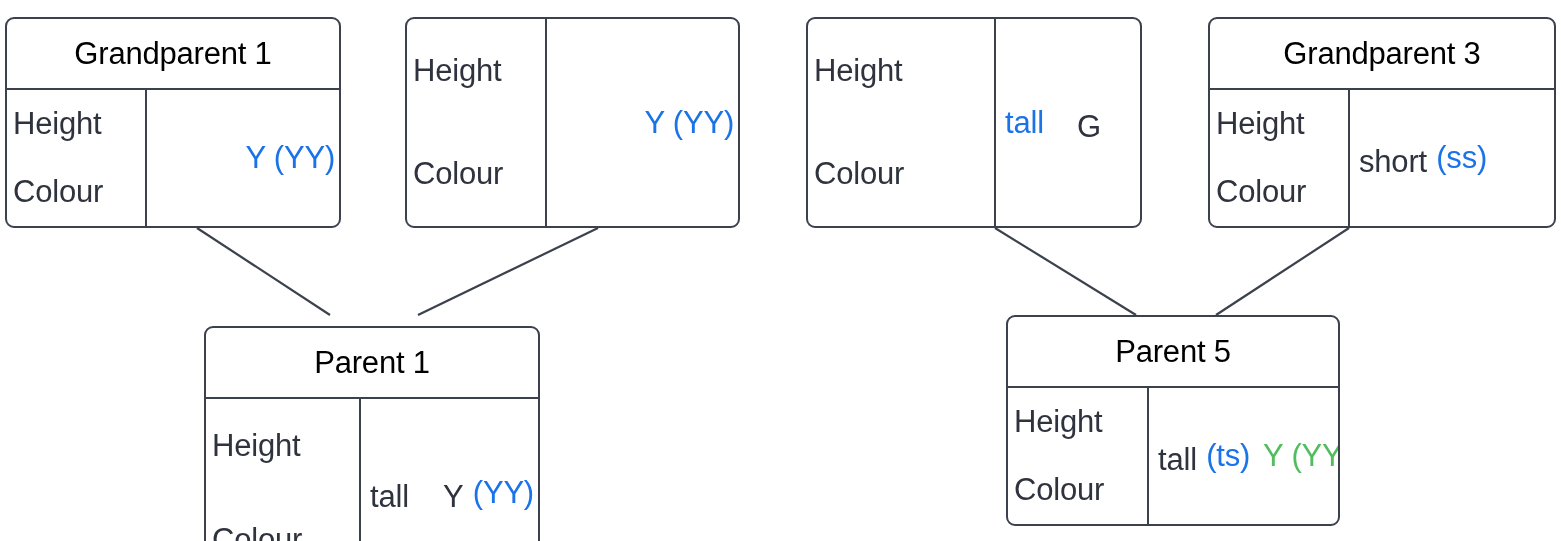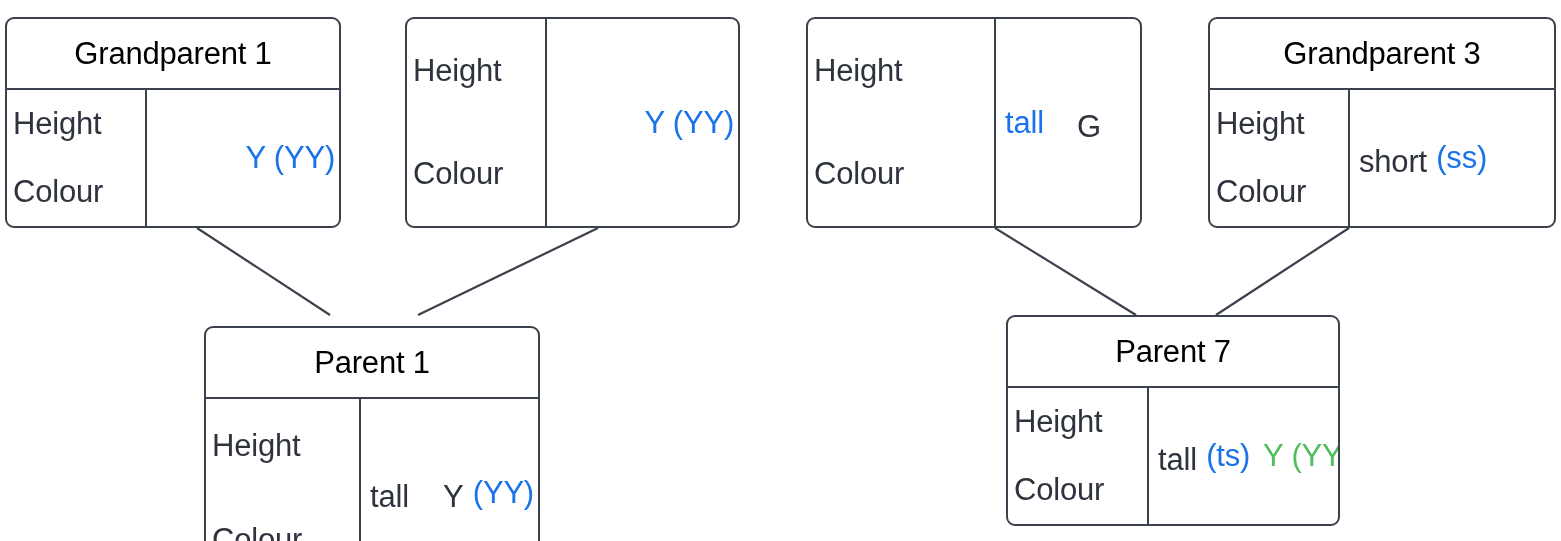--- a/index.html
+++ b/index.html
@@ -171,21 +171,21 @@
             </div>
             <div class="cell val">
               <span class="g-dark">Y</span>
               <span class="sp"> </span>
               <span class="g-blue">(YY)</span>
             </div>
           </div>
         </div>
       </div>
       <div class="node" style="left: 1006px; top: 315px; width: 334px; height: 211px;">
-        <div class="node-title">Parent 7</div>
+        <div class="node-title">Parent 5</div>
         <div class="node-body">
           <div class="col-labels" style="width: 141px;">
             <div class="cell lab">Height</div>
             <div class="cell lab">Colour</div>
           </div>
           <div class="col-values">
             <div class="cell val">
               <span class="g-dark">tall</span>
               <span class="sp"> </span>
               <span class="g-blue">(ts)</span>

